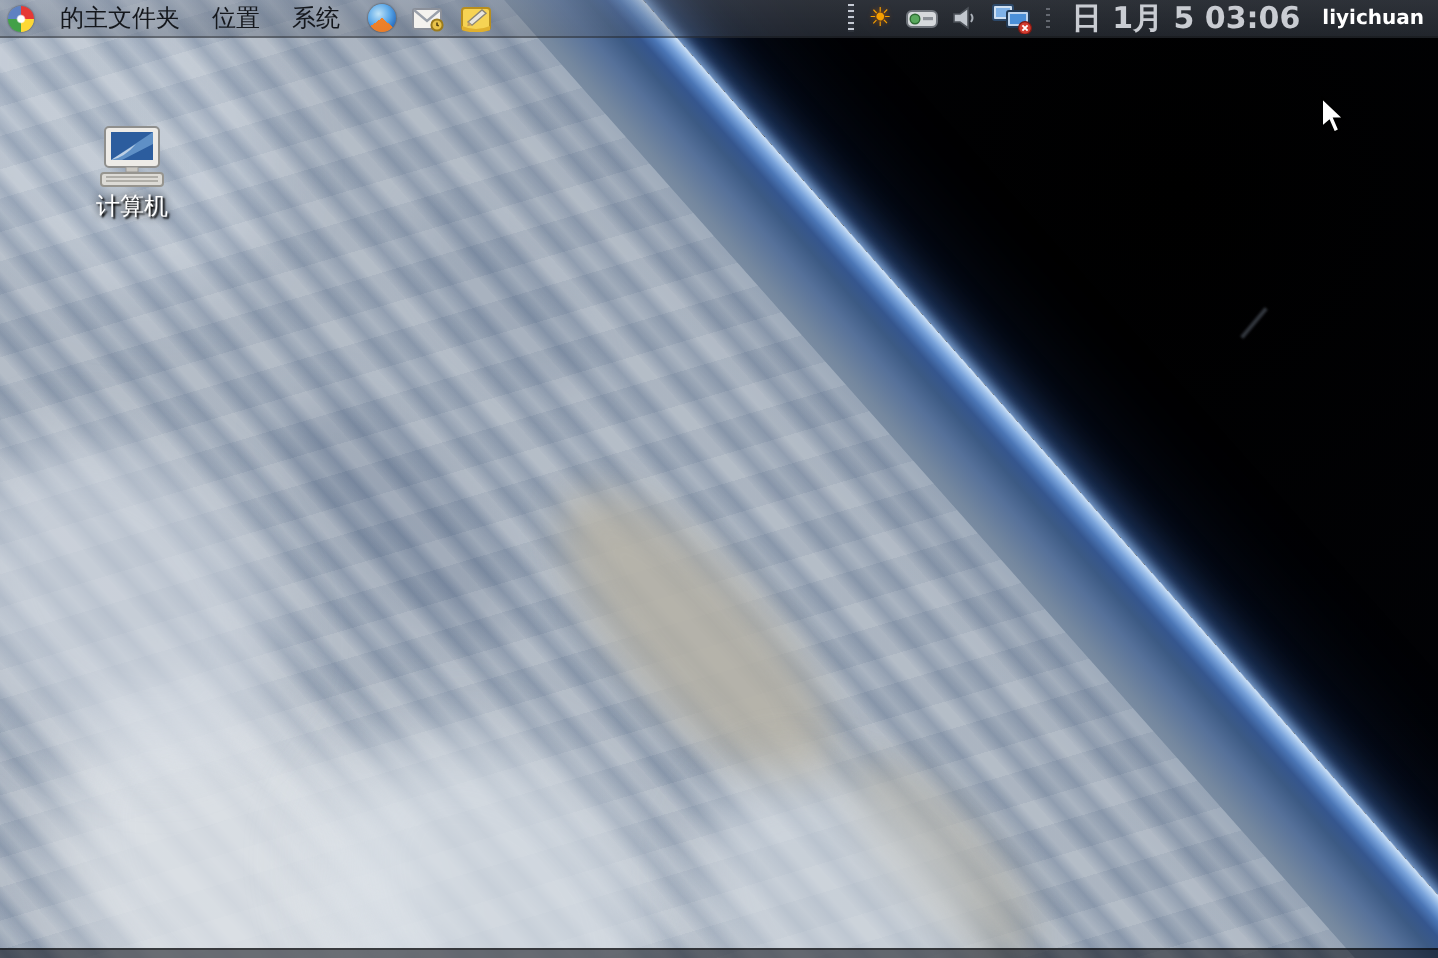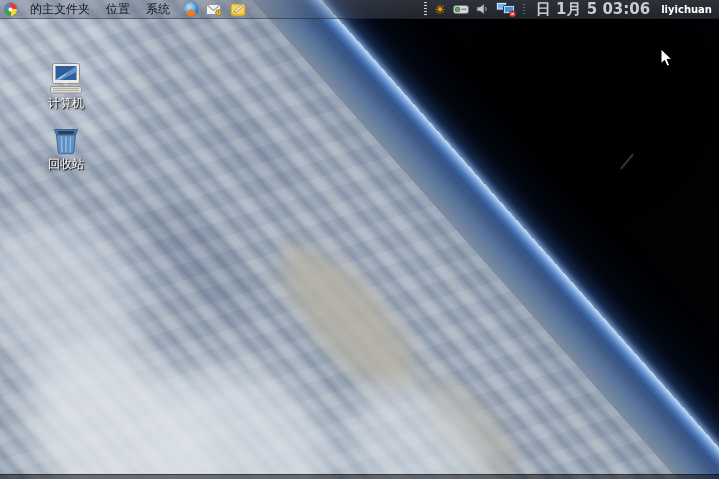--- a/index.html
+++ b/index.html
@@ -164,29 +164,20 @@
         <path d="M7.5,17 L28.5,3 L28.5,9 L13,17 z" fill="#6d9ed0" opacity="0.8"></path>
         <path d="M7.5,17 L20,9 Q14,16 7.5,17 z" fill="#cfdcea" opacity="0.85"></path>
         <rect x="15" y="20.5" width="6" height="2.5" fill="#c9c7c2" stroke="#9a9894" stroke-width="0.5"></rect>
         <rect x="2.5" y="23.5" width="31" height="6.5" rx="1.5" fill="#dddbd6" stroke="#97958f"></rect>
         <path d="M5,25.5 h26 M5,27.5 h26" stroke="#b0aea8" stroke-width="1"></path>
       </svg>
       <div class="label">计算机</div>
     </div>
 
 
-    <div class="dicon">
-      <svg width="30" height="29">
-        <path d="M3.5,3.5 L26.5,3.5 L24.5,9 L5.5,9 Z" fill="#4a79ad" stroke="#2e527d" stroke-width="0.8"></path>
-        <path d="M6.5,5 h17 l-1.2,3 h-14.6 z" fill="#26415f"></path>
-        <path d="M5.5,9 L24.5,9 L22.8,26 q-0.2,1.8 -2,1.8 h-11.6 q-1.8,0 -2,-1.8 Z" fill="#5f8fc4" stroke="#3a618f" stroke-width="0.9"></path>
-        <path d="M10.5,10.5 L10.8,26 M15,10.5 L15,26 M19.5,10.5 L19.2,26" stroke="rgba(255,255,255,0.38)" stroke-width="1.4"></path>
-      </svg>
-      <div class="label">回收站</div>
-    </div>
 
   </div>
 
   <div class="bottom-panel"></div>
 
   <svg class="cursor" width="14" height="20">
     <polygon points="1,1 1,15.5 4.6,12.4 7.1,18.2 9.6,17 7.1,11.3 11.8,11.3" fill="#ffffff" stroke="#000000" stroke-width="1"></polygon>
   </svg>
 
 </div>

